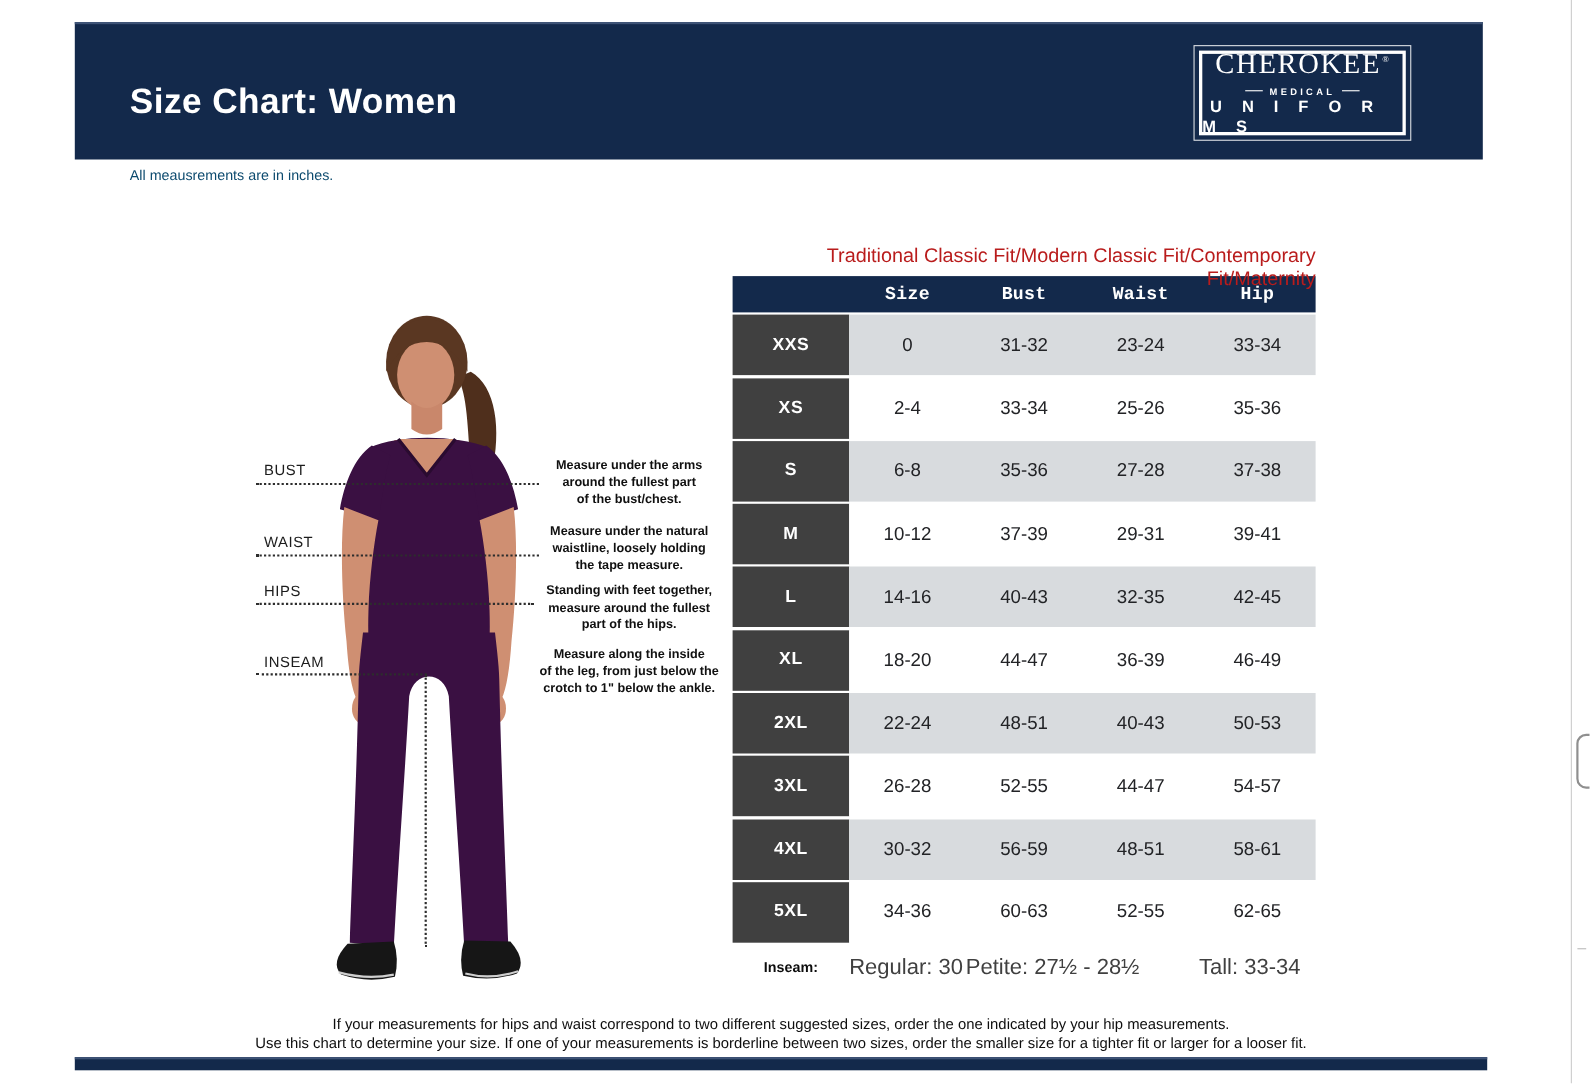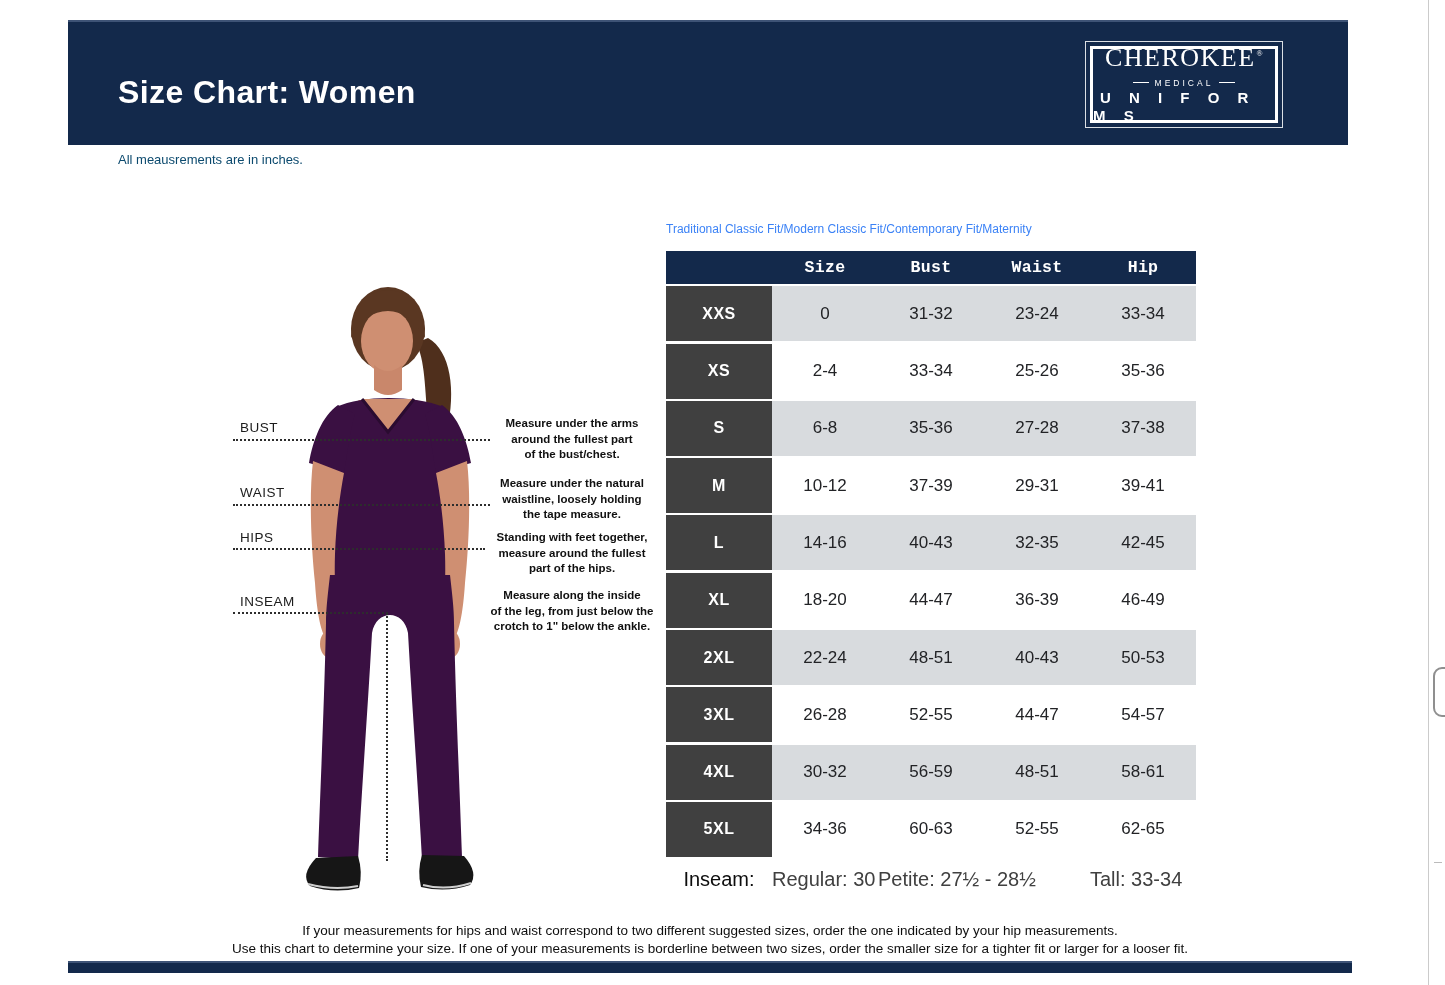--- a/index.html
+++ b/index.html
@@ -20,52 +20,52 @@
   .header-title { position:absolute; left:50px; top:52px; color:#fff; font-size:32px;
     font-weight:600; letter-spacing:0.4px; }
   .logo-outer { position:absolute; left:1017px; top:19px; width:198px; height:87px;
     border:1px solid rgba(255,255,255,0.85); padding:4px; }
   .logo-inner { width:100%; height:100%; border:3px solid #ffffff; display:flex;
     flex-direction:column; align-items:center; justify-content:center; gap:1px; }
   .logo-brand { font-family:"Liberation Serif", serif; color:#fff; font-size:26px;
     letter-spacing:1.5px; line-height:26px; position:relative; }
   .logo-reg { font-size:8px; position:relative; top:-10px; left:1px; }
   .logo-medical { display:flex; align-items:center; gap:6px; color:#fff; font-size:8.5px;
-    font-weight:normal; letter-spacing:3px; line-height:10px;text-align:right; }
+    font-weight:bold; letter-spacing:3px; line-height:10px;text-align:right; }
   .logo-dash { display:inline-block; width:16px; height:1px; background:#fff; }
   .logo-uniforms { color:#fff; font-size:15px; font-weight:bold; letter-spacing:7px;
     line-height:18px; text-indent:7px; }
   .page-note { position:absolute; left:118px; top:152px; font-size:13px; color:#0c4a6e; }
 
   
   .figure-wrap { position:absolute; left:258px; top:283px; width:250px; height:622px; }
 
   
   .m-label { position:absolute; font-size:13.5px; font-weight:500; letter-spacing:0.5px; color:#1c1c1c; }
   .dot-h { position:absolute; height:0; border-top:2px dotted #2d2d2d; }
   .dot-v { position:absolute; width:0; border-left:2px dotted #2d2d2d; }
   .guide-block { position:absolute; left:488px; width:168px; text-align:center;
     font-size:11.5px; font-weight:bold; line-height:15.5px; color:#101010; }
 
   
   .table-wrap { position:absolute; left:666px; top:222px; width:530px; }
-  .table-title { text-align:left; font-size:12px; color:#3b82f6; height:22px; margin-bottom:7px; }
+  .table-title { text-align:right; font-size:18px; color:#b91c1c; height:22px; margin-bottom:7px; }
   .thead { display:flex; height:33px; background:#13294b; }
   .thead .spacer { width:106px; }
   .thead .hcell { flex:1; display:flex; align-items:center; justify-content:center;
     color:#fff; font-weight:bold; font-size:16.5px; letter-spacing:0.3px;font-family:Liberation Mono, monospace; }
   .trow { display:flex; height:55px; margin-top:2.3px; }
   .trow .lbl { width:106px; background:#404040; color:#fff; font-weight:bold; font-size:16px;
     letter-spacing:0.5px; display:flex; align-items:center; justify-content:center; }
   .trow .data { flex:1; display:flex; background:#fff; }
   .trow.gray .data { background:#d8dbde; }
   .trow .cell { flex:1; display:flex; align-items:center; justify-content:center;
     font-size:17px; color:#222326; }
   .inseam-row { display:flex; height:40px; margin-top:3px; align-items:center; }
-  .inseam-row .ilbl { width:106px; text-align:center; font-weight:normal; font-size:20px; color:#0d0d0d; }
+  .inseam-row .ilbl { width:106px; text-align:center; font-weight:bold; font-size:13px; color:#0d0d0d; }
   .inseam-row .icell { text-align:left; font-size:20px; color:#404040; }
   .icell.w1 { width:106px; } .icell.w2 { width:212px; } .icell.w3 { width:106px; }
 
   
   .footer-text { position:absolute; left:68px; top:922px; width:1284px; text-align:center;
     font-size:13.5px; line-height:18px; color:#0e0e0e; }
   .bottom-bar { position:absolute; left:68px; top:961px; width:1284px; height:12px;
     background:#13294b; border-top:2px solid #3e5376; }
 </style>
 </head>

